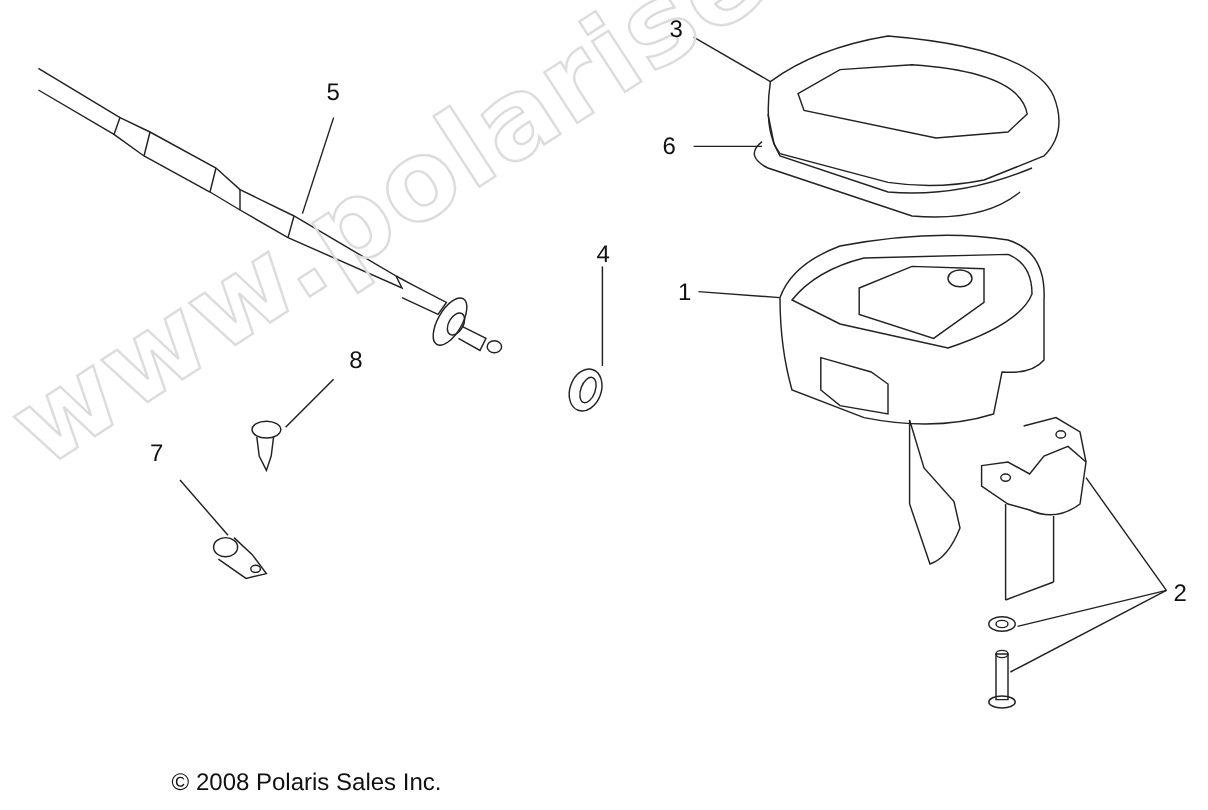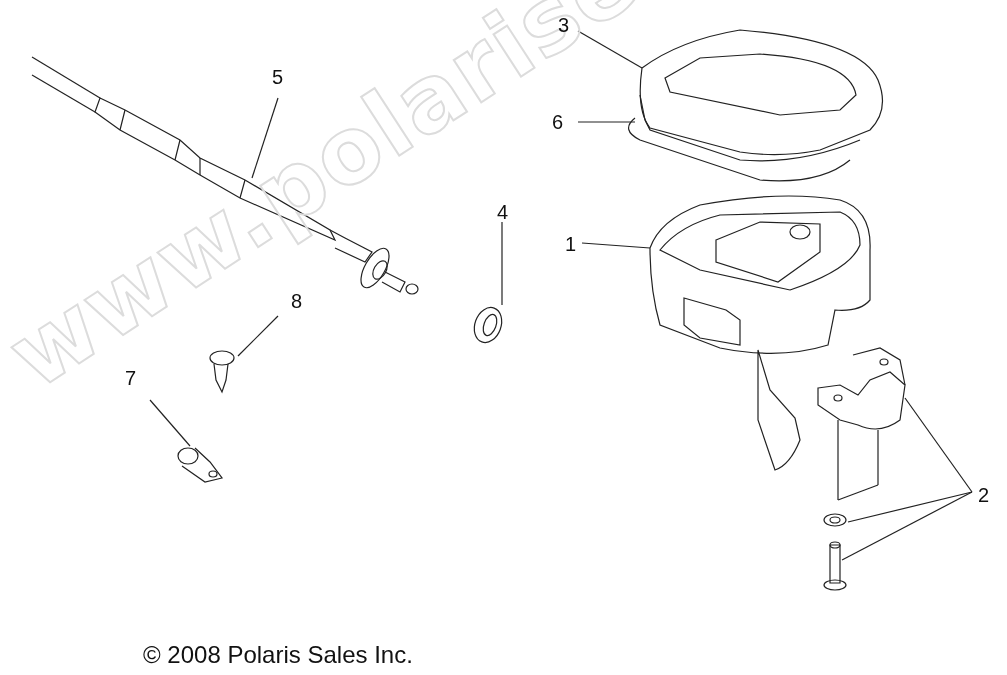--- a/index.html
+++ b/index.html
@@ -1,19 +1,19 @@
 <!DOCTYPE html>
 <html><head>
 <meta charset="utf-8">
 <style>
   html, body { margin:0; padding:0; background:#ffffff; }
   body { width:1007px; height:675px; position:relative; overflow:hidden; font-family:"Liberation Sans", sans-serif; }
   #diagram { position:absolute; left:0; top:0; width:1007px; height:675px; }
   .callout { position:absolute; font-size:20px; color:#111; line-height:1; }
-  .copyright { position:absolute; left:143px; top:641px; font-size:24px; color:#111; }
+  .copyright { position:absolute; left:143px; top:641px; font-size:20px; color:#111; }
   .watermark { position:absolute; left:-10px; top:320px; width:1100px; font-size:92px; font-weight:bold;
     color:transparent; -webkit-text-stroke:2px #dcdcdc; transform:rotate(-33deg); transform-origin:left top;
     letter-spacing:2px; white-space:nowrap; pointer-events:none; font-family:"DejaVu Sans", sans-serif; }
 </style>
 </head>
 <body>
 
 <div id="diagram">
   <svg width="1007" height="675" viewBox="0 0 1007 675" fill="none" stroke="#222" stroke-width="1.2">
 

